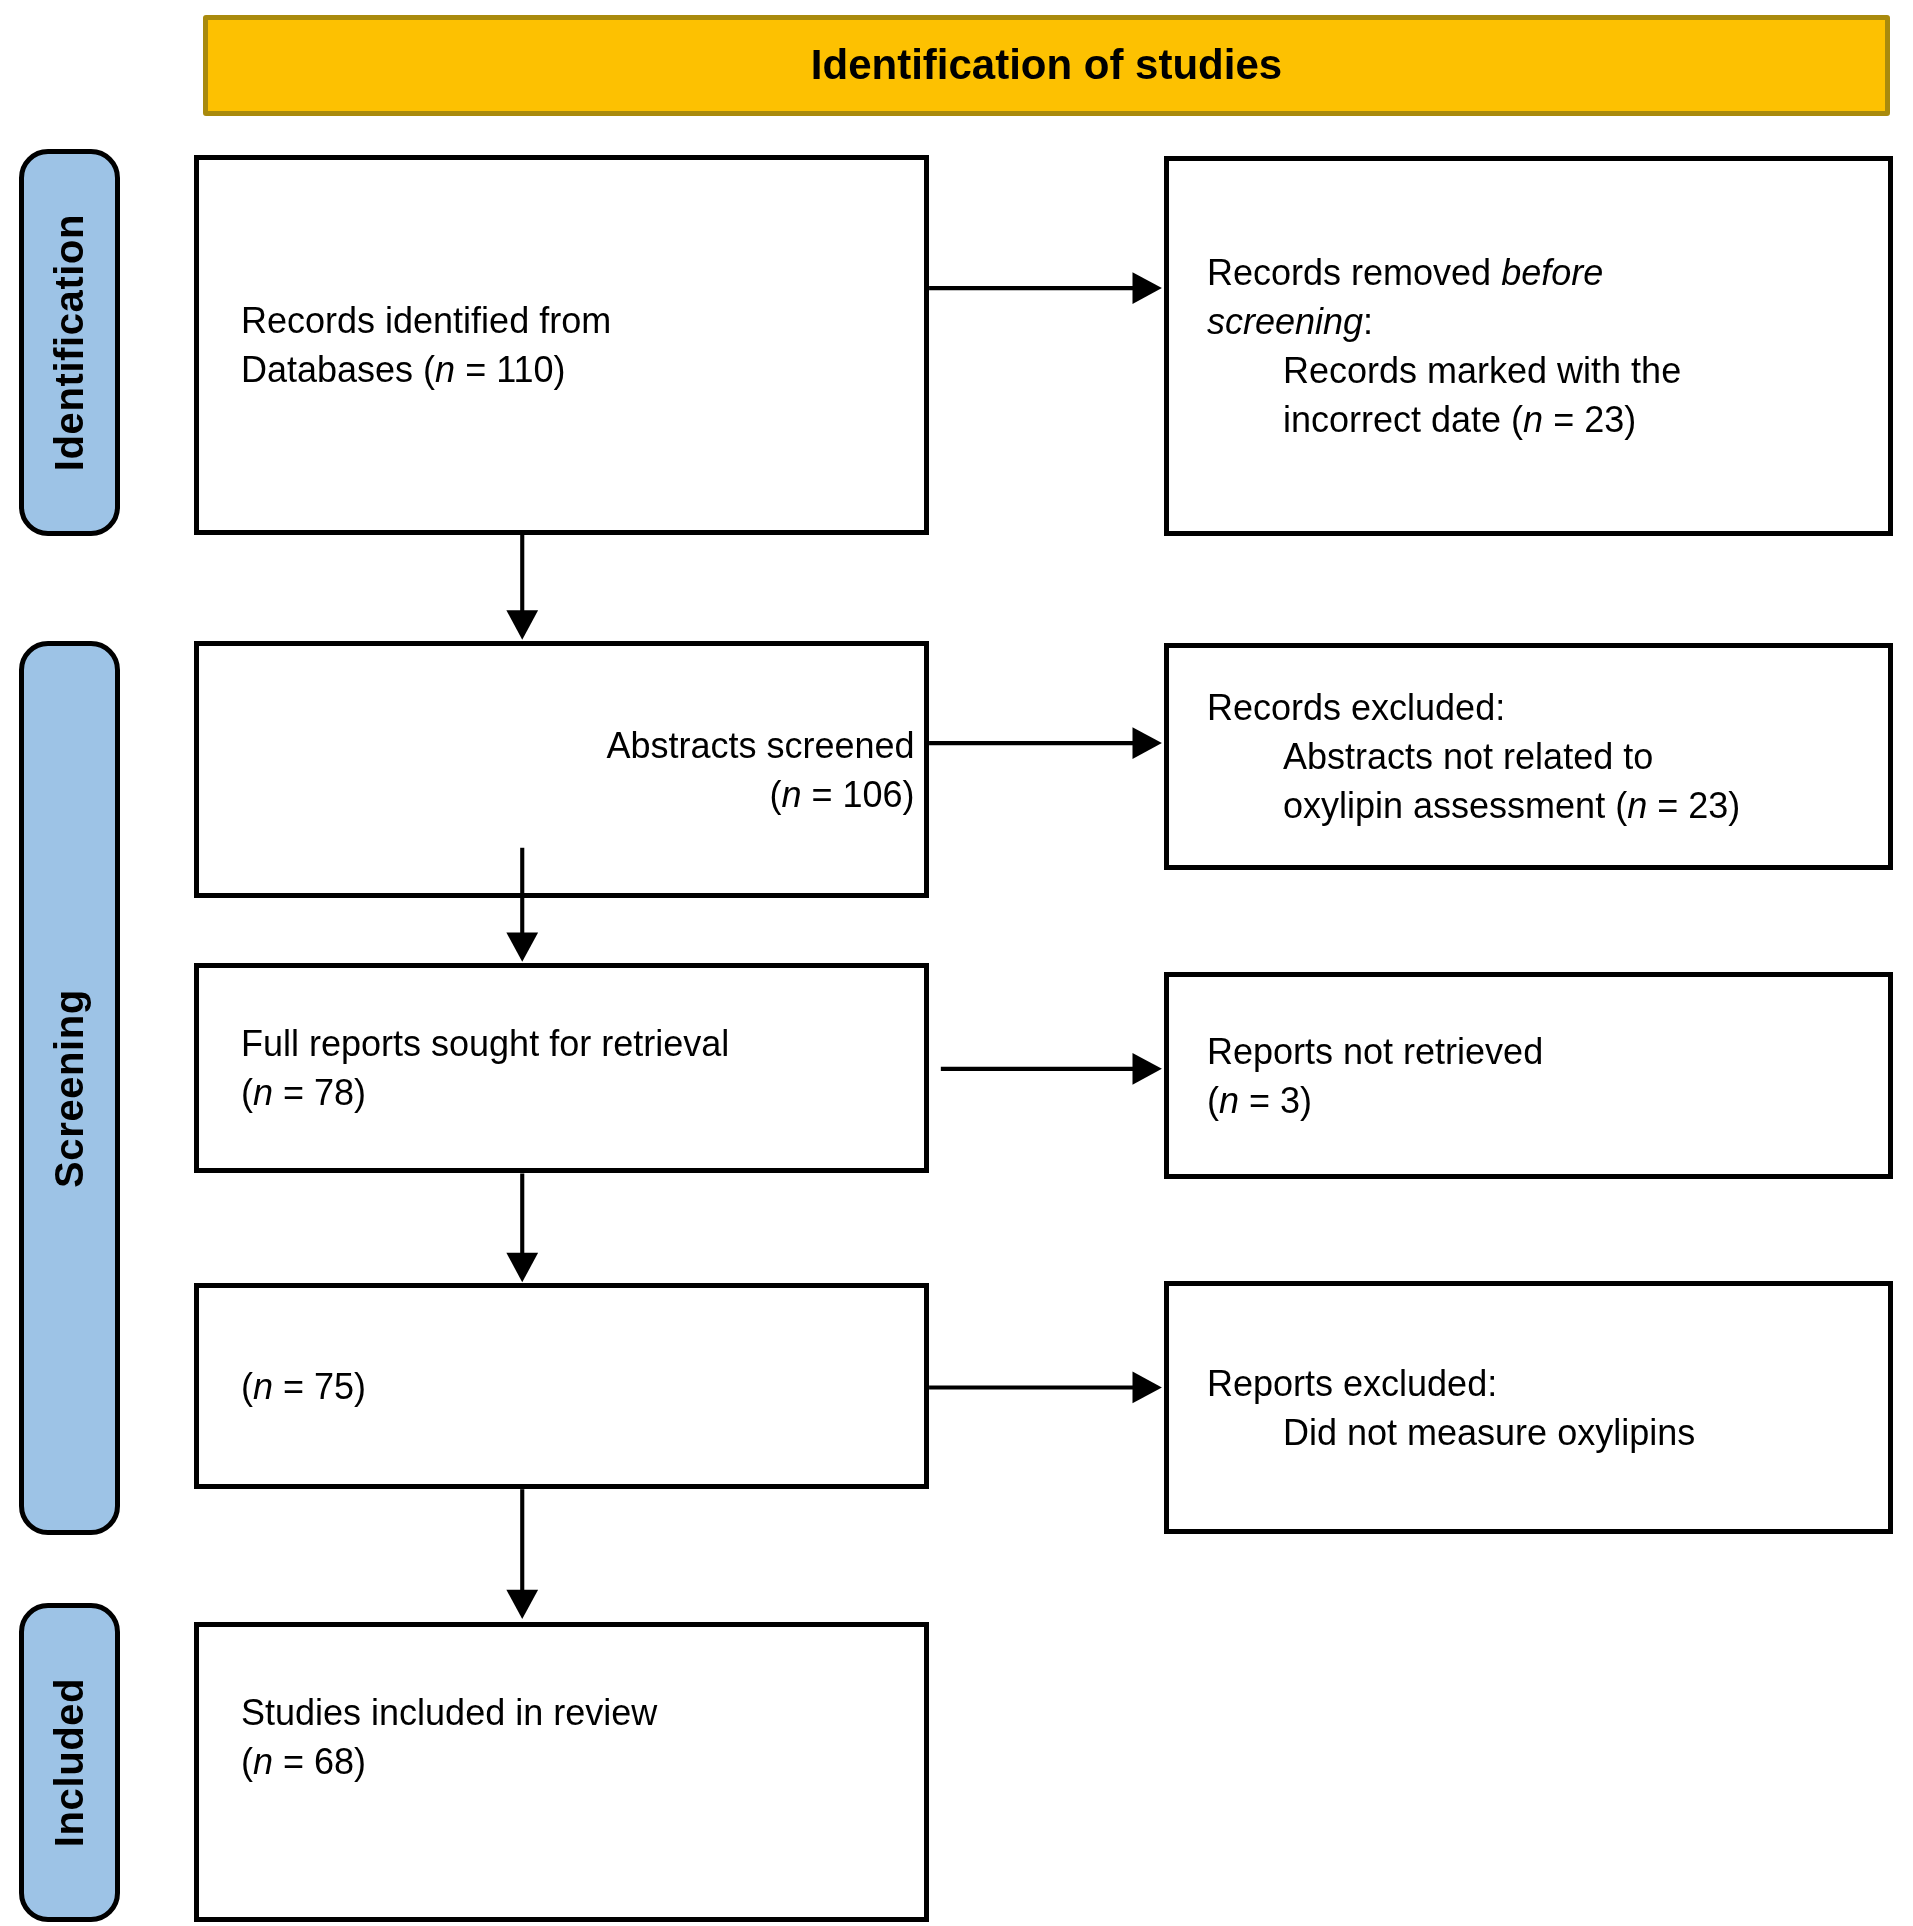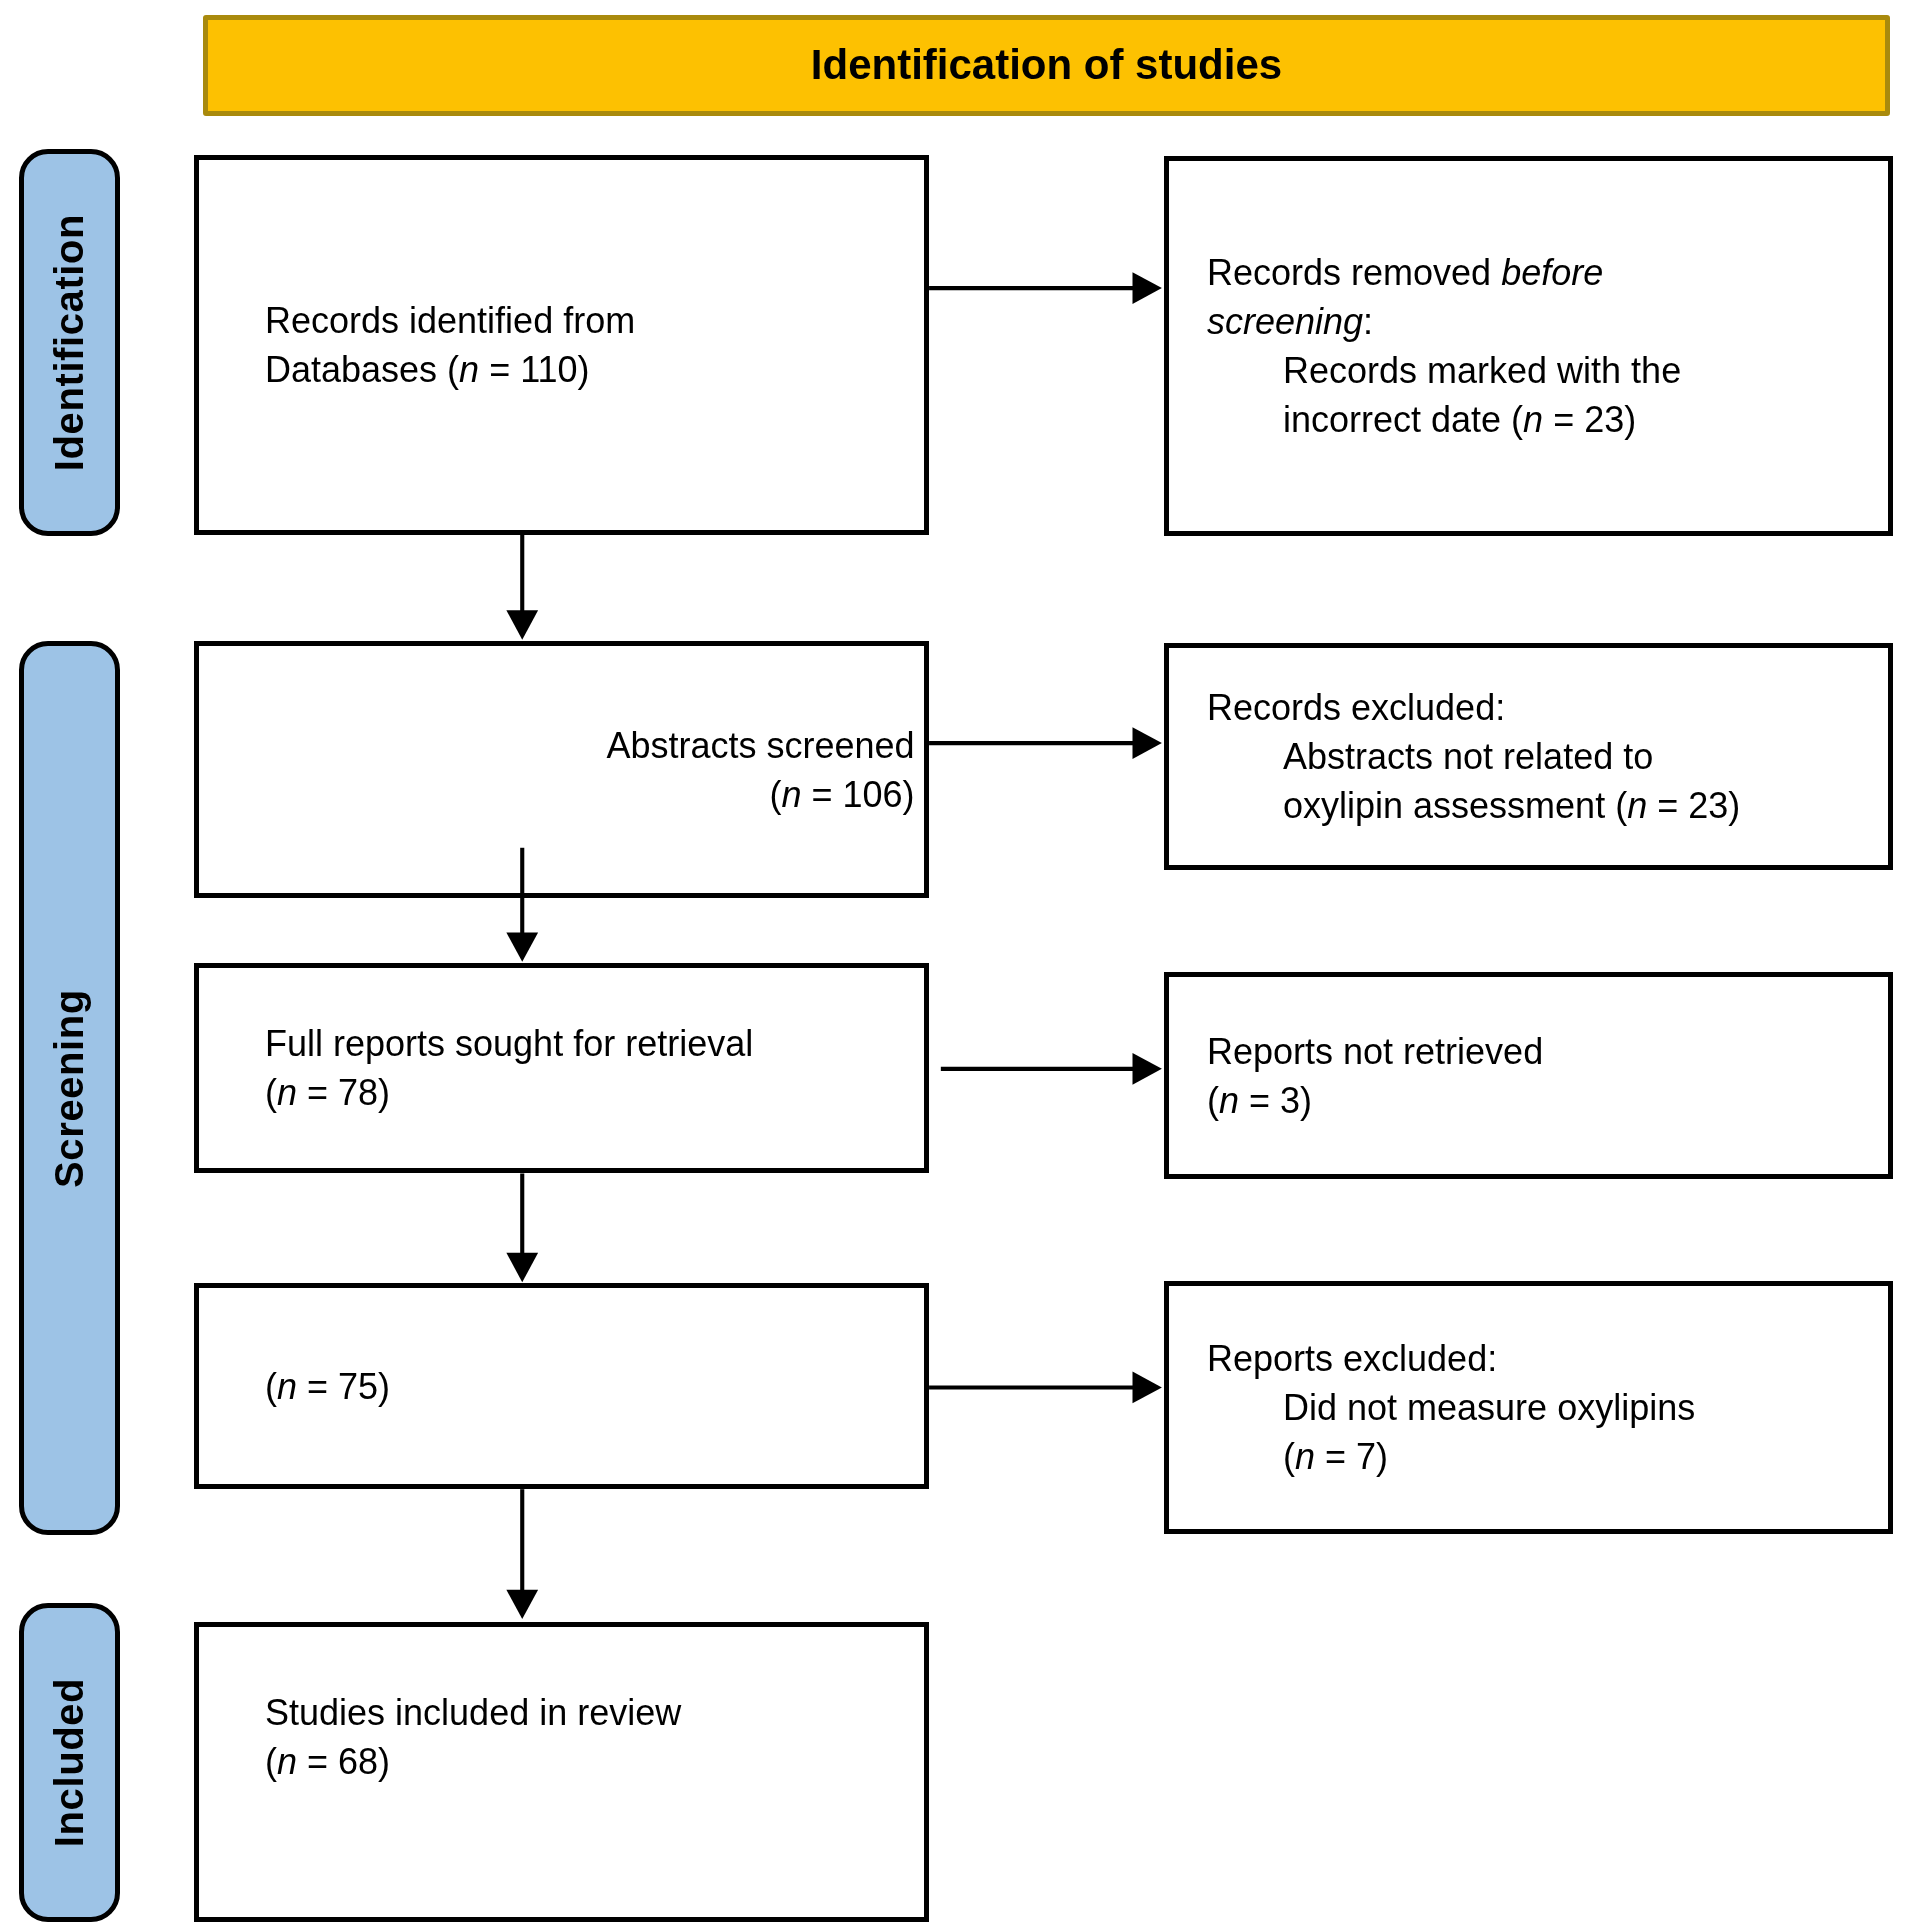--- a/index.html
+++ b/index.html
@@ -29,21 +29,21 @@
   #stage-included{top:1603px;height:319px;}
   .pbox{
     position:absolute;background:var(--box-fill,#fff);
     border:5.9px solid var(--box-border,#000);box-sizing:border-box;
     display:flex;flex-direction:column;justify-content:center;
     font-size:36px;line-height:49px;
   }
   .pbox .line{white-space:nowrap;}
   .pbox .line.indent{padding-left:76px;}
   .it{font-style:italic;}
-  .leftcol{left:194px;width:735px;padding-left:66px;padding-right:9.4px;}
+  .leftcol{left:194px;width:735px;padding-left:42px;padding-right:9.4px;}
   .rightcol{left:1164px;width:729px;padding-left:38px;padding-right:18px;}
   #box-records-identified{top:155px;height:380px;}
   #box-abstracts-screened{top:641px;height:257px;text-align:right;}
   #box-full-reports-sought{top:963px;height:210px;}
   #box-reports-assessed{top:1283px;height:206px;}
   #box-studies-included{top:1622px;height:300px;padding-bottom:71px;}
   #box-records-removed{top:156px;height:380px;}
   #box-records-excluded{top:643px;height:227px;}
   #box-reports-not-retrieved{top:972px;height:207px;}
   #box-reports-excluded{top:1281px;height:253px;}
@@ -99,21 +99,20 @@
       <div class="line"><span>Reports not retrieved</span></div>
       <div class="line"><span>(</span><span class="it">n</span><span> = 3)</span></div>
     </div>
 
   <div class="pbox leftcol" id="box-reports-assessed">
       <div class="line"><span>(</span><span class="it">n</span><span> = 75)</span></div>
     </div>
   <div class="pbox rightcol" id="box-reports-excluded">
       <div class="line"><span>Reports excluded:</span></div>
       <div class="line indent"><span>Did not measure oxylipins</span></div>
-      <div class="line indent"><span>(</span><span class="it">n</span><span> = 7)</span></div>
     </div>
 
   <div class="pbox leftcol" id="box-studies-included">
       <div class="line"><span>Studies included in review</span></div>
       <div class="line"><span>(</span><span class="it">n</span><span> = 68)</span></div>
     </div>
 
   <svg id="arrow-layer" viewBox="0 0 3255 3276" xmlns="http://www.w3.org/2000/svg">
     <g>
       <line x1="888" y1="909" x2="888" y2="1040"></line>

